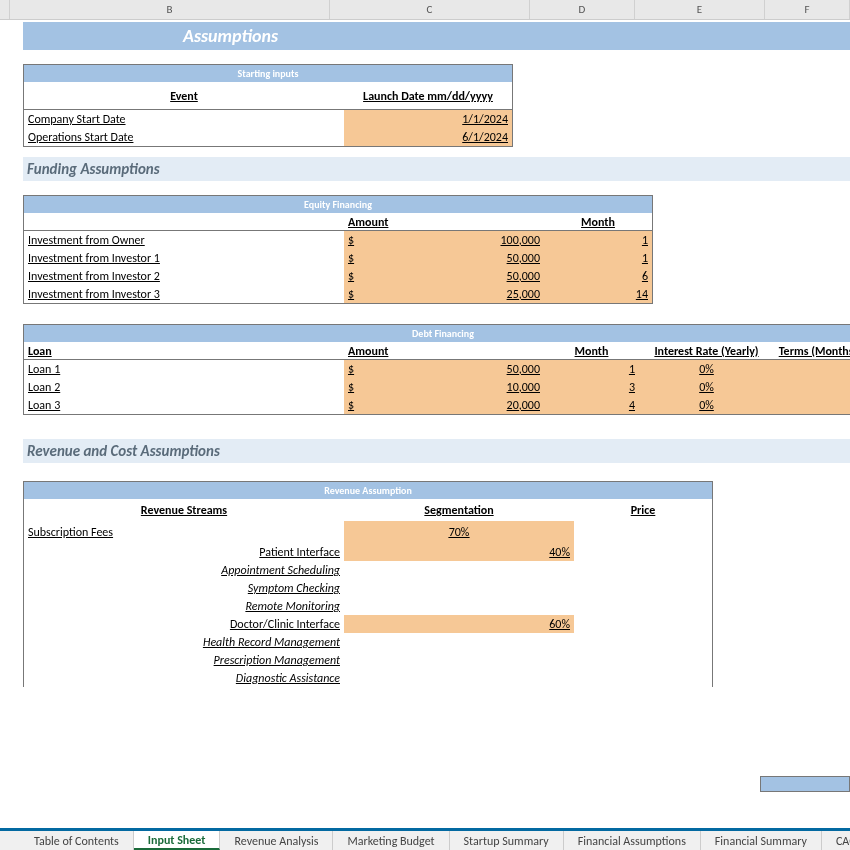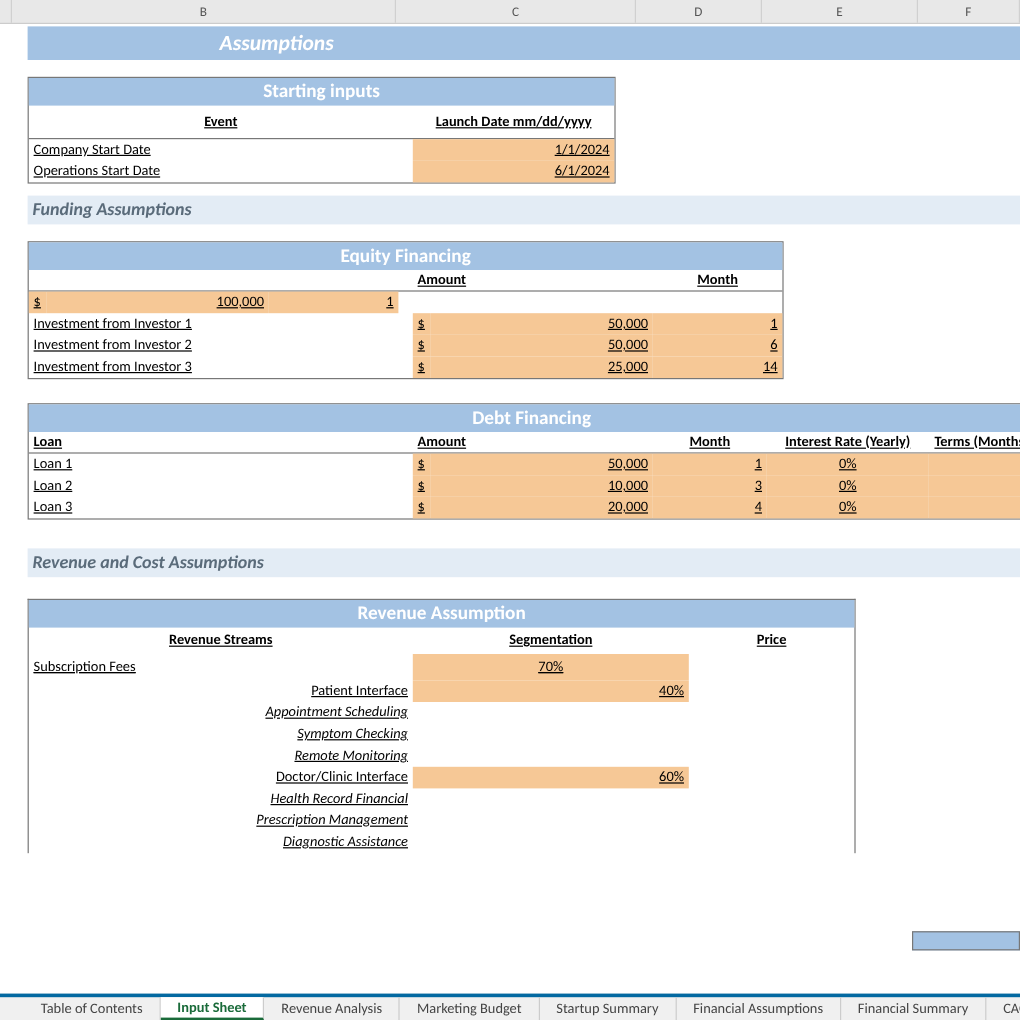--- a/index.html
+++ b/index.html
@@ -72,21 +72,21 @@
 .tbl-wide { width: 840px; }
 .tbl-med { width: 630px; }
 .tbl-sm { width: 490px; }
 .tbl-rev { width: 690px; border-bottom: none; }
 
 .tbl-header {
   background: #a3c2e3;
   color: #fff;
   font-weight: bold;
   text-align: center;
-  font-size: 16px;
+  font-size: 10px;
   padding: 2px 0;
 }
 .row { display: flex; min-height: 18px; align-items: stretch; text-decoration: underline; }
 .cell {
   padding: 1px 4px;
   display: flex;
   align-items: center;
 }
 .cell-right { justify-content: flex-end; text-align: right; }
 .cell-center { justify-content: center; text-align: center; }
@@ -174,20 +174,21 @@
   
   <div class="tbl tbl-med">
     <div class="tbl-header">Equity Financing</div>
     <div class="row bb">
       <div class="cell" style="width:320px"></div>
       <div class="cell bold" style="width:200px">Amount</div>
       <div class="cell bold cell-center" style="width:108px">Month</div>
     </div>
     <div id="equity-rows">
         <div class="row">
+          <div class="cell" style="width:320px">Investment from Owner</div>
           <div class="cell input-cell" style="width:15px">$</div>
           <div class="cell cell-right input-cell" style="width:185px">100,000</div>
           <div class="cell cell-right input-cell" style="width:108px">1</div>
         </div>
         <div class="row">
           <div class="cell" style="width:320px">Investment from Investor 1</div>
           <div class="cell input-cell" style="width:15px">$</div>
           <div class="cell cell-right input-cell" style="width:185px">50,000</div>
           <div class="cell cell-right input-cell" style="width:108px">1</div>
         </div>
@@ -274,21 +275,21 @@
         <div class="row">
           <div class="cell cell-right italic" style="width:320px">Remote Monitoring</div>
         </div>
       </div>
     <div class="row">
       <div class="cell cell-right" style="width:320px">Doctor/Clinic Interface</div>
       <div class="cell cell-right input-cell" style="width:230px">60%</div>
     </div>
     <div id="features2">
         <div class="row">
-          <div class="cell cell-right italic" style="width:320px">Health Record Financial</div>
+          <div class="cell cell-right italic" style="width:320px">Health Record Management</div>
         </div>
         <div class="row">
           <div class="cell cell-right italic" style="width:320px">Prescription Management</div>
         </div>
         <div class="row">
           <div class="cell cell-right italic" style="width:320px">Diagnostic Assistance</div>
         </div>
       </div>
   </div>
 </div>

